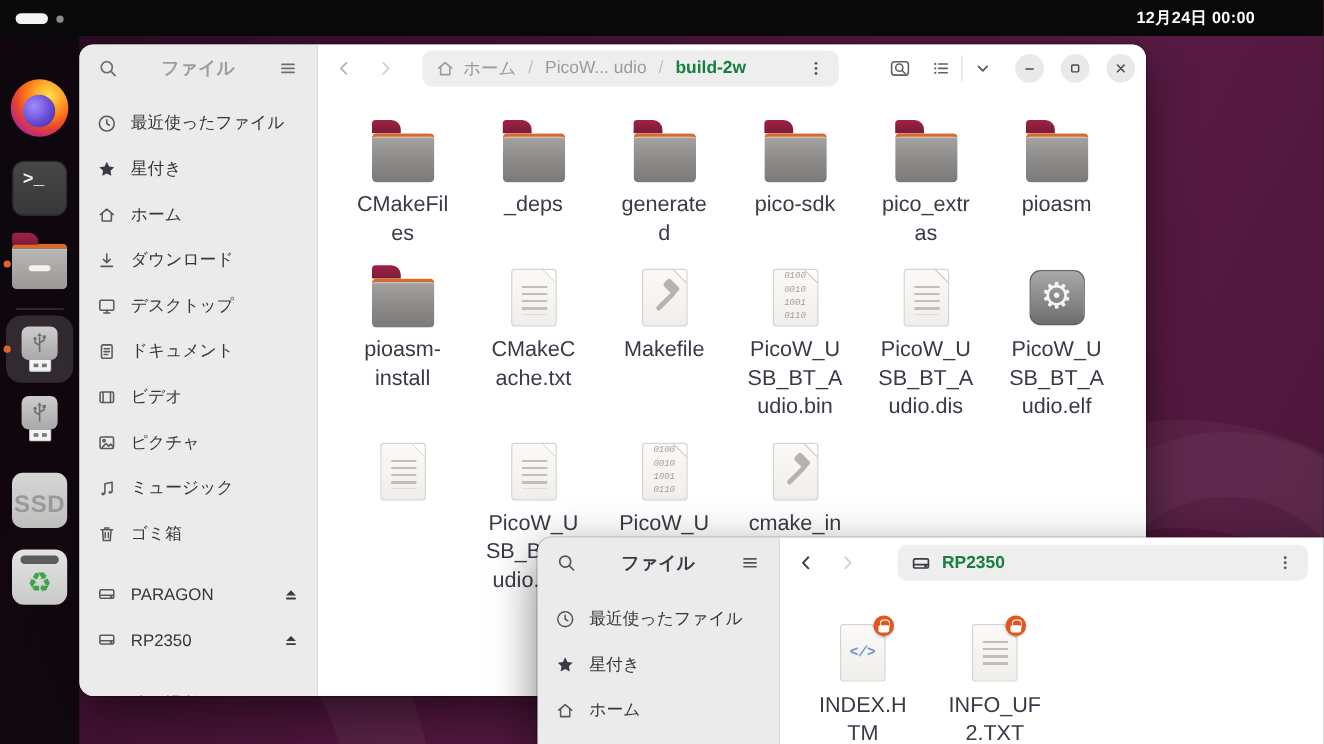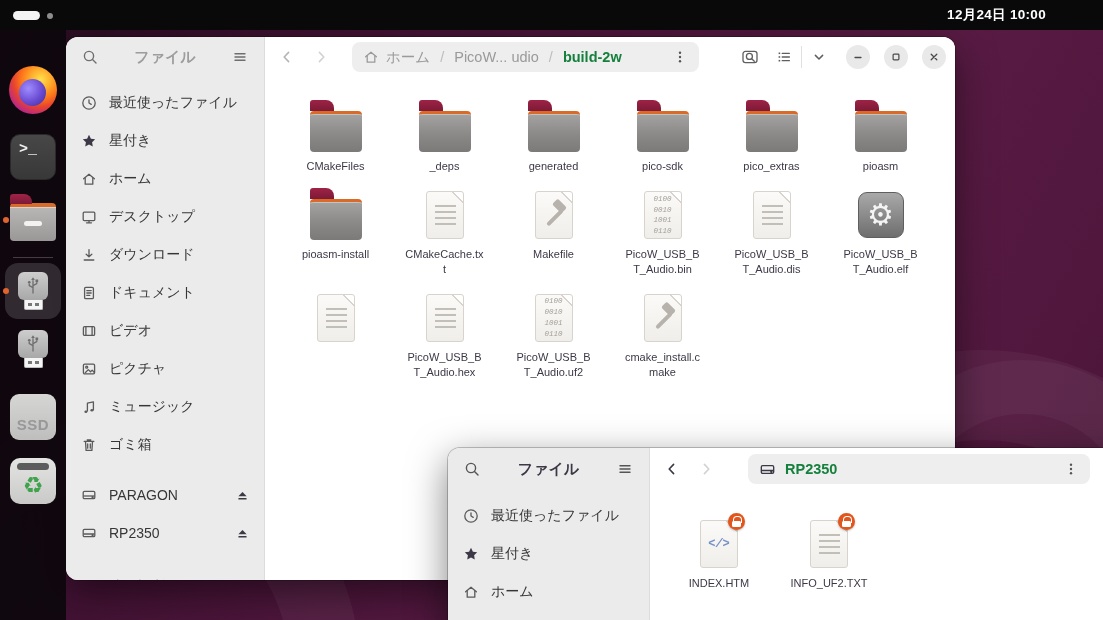--- a/index.html
+++ b/index.html
@@ -43,21 +43,21 @@
   .ico-fold::after { content:''; position:absolute; left:14px; top:14px; width:18px; height:5px; border-radius:3px; background:#f3f2f1; }
   .ico-usb { display:flex; flex-direction:column; align-items:center; }
   .usb-body { width:30px; height:28px; border-radius:6px; background:linear-gradient(180deg,#cdcdcd,#a8a8a8);
     display:flex; align-items:center; justify-content:center; }
   .usb-conn { width:19px; height:10px; background:#f5f5f5; border:1px solid #bdbdbd; border-top:none;
     border-radius:0 0 2px 2px; position:relative; }
   .usb-conn::before, .usb-conn::after { content:''; position:absolute; top:3px; width:4px; height:3px; background:#777; }
   .usb-conn::before { left:3px; } .usb-conn::after { right:3px; }
   .ico-ssd { width:46px; height:46px; border-radius:9px; background:linear-gradient(180deg,#d6d6d4,#bebebc);
     display:flex; align-items:flex-end; justify-content:center; padding-bottom:7px;
-    color:#98989a; font-weight:700; font-size:15px; letter-spacing:.5px; }
+    color:#98989a; font-weight:700; font-size:20px; letter-spacing:.5px; }
   .ico-trash { position:relative; width:46px; height:46px; border-radius:10px;
     background:linear-gradient(180deg,#e4e4e2,#c9c9c7); display:flex; align-items:center; justify-content:center; }
   .ico-trash::before { content:''; position:absolute; top:5px; left:7px; right:7px; height:7px; border-radius:4px; background:#5c5c5c; }
   .ico-trash::after { content:'♻'; color:#3fa24c; font-size:23px; margin-top:8px; }
 
   
   .window { position:absolute; border-radius:12px; overflow:hidden; display:flex;
     box-shadow:0 12px 38px rgba(0,0,0,.5), 0 0 0 1px rgba(0,0,0,.22); background:#fff; }
   .win-main { left:66px; top:37px; width:889px; height:543px; z-index:10; }
   .win-rp   { left:448px; top:448px; width:680px; height:200px; z-index:20; border-radius:12px 12px 0 0; }
@@ -93,21 +93,21 @@
   .splitbtn { display:flex; align-items:center; gap:0; }
   .vdiv { width:1px; height:22px; background:#e0e0e0; margin:0 4px; }
   .wbtn { width:24px; height:24px; border-radius:50%; background:#e9e9e9; display:flex; align-items:center; justify-content:center; flex:none; margin-left:6px; }
 
   
   .grid { display:grid; align-content:start; justify-items:center; }
   .win-main .grid { grid-template-columns:repeat(6,109px); padding:23px 0 0 16px; row-gap:15px; }
   .win-rp .grid { grid-template-columns:repeat(4,110px); padding:27px 0 0 14px; row-gap:15px; }
   .cell { display:flex; flex-direction:column; align-items:center; width:109px; }
   .ficon { width:56px; height:54px; position:relative; display:flex; align-items:center; justify-content:center; }
-  .flabel { width:80px; margin-top:5px; text-align:center; font-size:11px; line-height:1.31; color:#3d3846; overflow-wrap:anywhere; }
+  .flabel { width:80px; margin-top:5px; text-align:center; font-size:18px; line-height:1.31; color:#3d3846; overflow-wrap:anywhere; }
 
   .art { position:relative; }
   .icon-folder .art { width:52px; height:41px; margin-top:8px;
     background:linear-gradient(180deg,#a5a3a1 0%,#8b8987 55%,#7c7a78 100%);
     border-radius:4px; border-top:3.5px solid #d96a28; box-shadow:inset 0 1px 0 rgba(255,255,255,.35); }
   .icon-folder .art::before { content:''; position:absolute; top:-14px; left:0; width:24px; height:11px;
     background:linear-gradient(180deg,#9e2246,#7c1a37); border-radius:3px 8px 0 0; }
 
   .icon-text .art, .icon-make .art, .icon-bin .art, .icon-html .art {
     width:38px; height:48px; border:1px solid #d8d4cd; border-radius:3px;
@@ -143,21 +143,21 @@
 
   <div class="desktop">
     <div class="swirl sw1"></div>
     <div class="swirl sw2"></div>
     <div class="swirl sw3"></div>
   </div>
 
   <div class="topbar">
     <div class="ws-pill"></div>
     <div class="ws-dot"></div>
-    <div class="clock">12月24日 10:00</div>
+    <div class="clock">12月24日 00:00</div>
   </div>
 
   <div class="dock">
     <div class="ditem" style="top:36px;">
       <div class="ico-ff"></div>
     </div>
     <div class="ditem" style="top:104px;">
       <div class="ico-term">&gt;_</div>
     </div>
     <div class="ditem" style="top:168px;">
@@ -243,32 +243,32 @@
           <span class="lbl">星付き</span>
         </li>
         <li class="sb-row">
           <svg width="16" height="16" viewBox="0 0 16 16" fill="none" stroke="#5a5a5a" stroke-width="1.3" stroke-linecap="round" stroke-linejoin="round">
               <path d="M2.6 7.8L8 3.2l5.4 4.6"></path>
               <path d="M4.2 6.8v6.4h7.6V6.8"></path>
             </svg>
           <span class="lbl">ホーム</span>
         </li>
         <li class="sb-row">
+          <svg width="16" height="16" viewBox="0 0 16 16" fill="none" stroke="#5a5a5a" stroke-width="1.3" stroke-linecap="round" stroke-linejoin="round">
+              <path d="M8 2.6v7M5.2 7.2L8 9.8l2.8-2.6"></path>
+              <path d="M3.2 13h9.6"></path>
+            </svg>
+          <span class="lbl">ダウンロード</span>
+        </li>
+        <li class="sb-row">
           <svg width="16" height="16" viewBox="0 0 16 16" fill="none" stroke="#5a5a5a" stroke-width="1.3" stroke-linecap="round">
               <rect x="2.2" y="3.2" width="11.6" height="8.4" rx="1"></rect>
               <path d="M8 11.6v2M5.5 13.8h5"></path>
             </svg>
           <span class="lbl">デスクトップ</span>
-        </li>
-        <li class="sb-row">
-          <svg width="16" height="16" viewBox="0 0 16 16" fill="none" stroke="#5a5a5a" stroke-width="1.3" stroke-linecap="round" stroke-linejoin="round">
-              <path d="M8 2.6v7M5.2 7.2L8 9.8l2.8-2.6"></path>
-              <path d="M3.2 13h9.6"></path>
-            </svg>
-          <span class="lbl">ダウンロード</span>
         </li>
         <li class="sb-row">
           <svg width="16" height="16" viewBox="0 0 16 16" fill="none" stroke="#5a5a5a" stroke-width="1.3" stroke-linecap="round">
               <rect x="3.6" y="2.4" width="8.8" height="11.2" rx="1.2"></rect>
               <path d="M5.8 5.6h4.4M5.8 8h4.4M5.8 10.4h3"></path>
             </svg>
           <span class="lbl">ドキュメント</span>
         </li>
         <li class="sb-row">
           <svg width="16" height="16" viewBox="0 0 16 16" fill="none" stroke="#5a5a5a" stroke-width="1.3">

